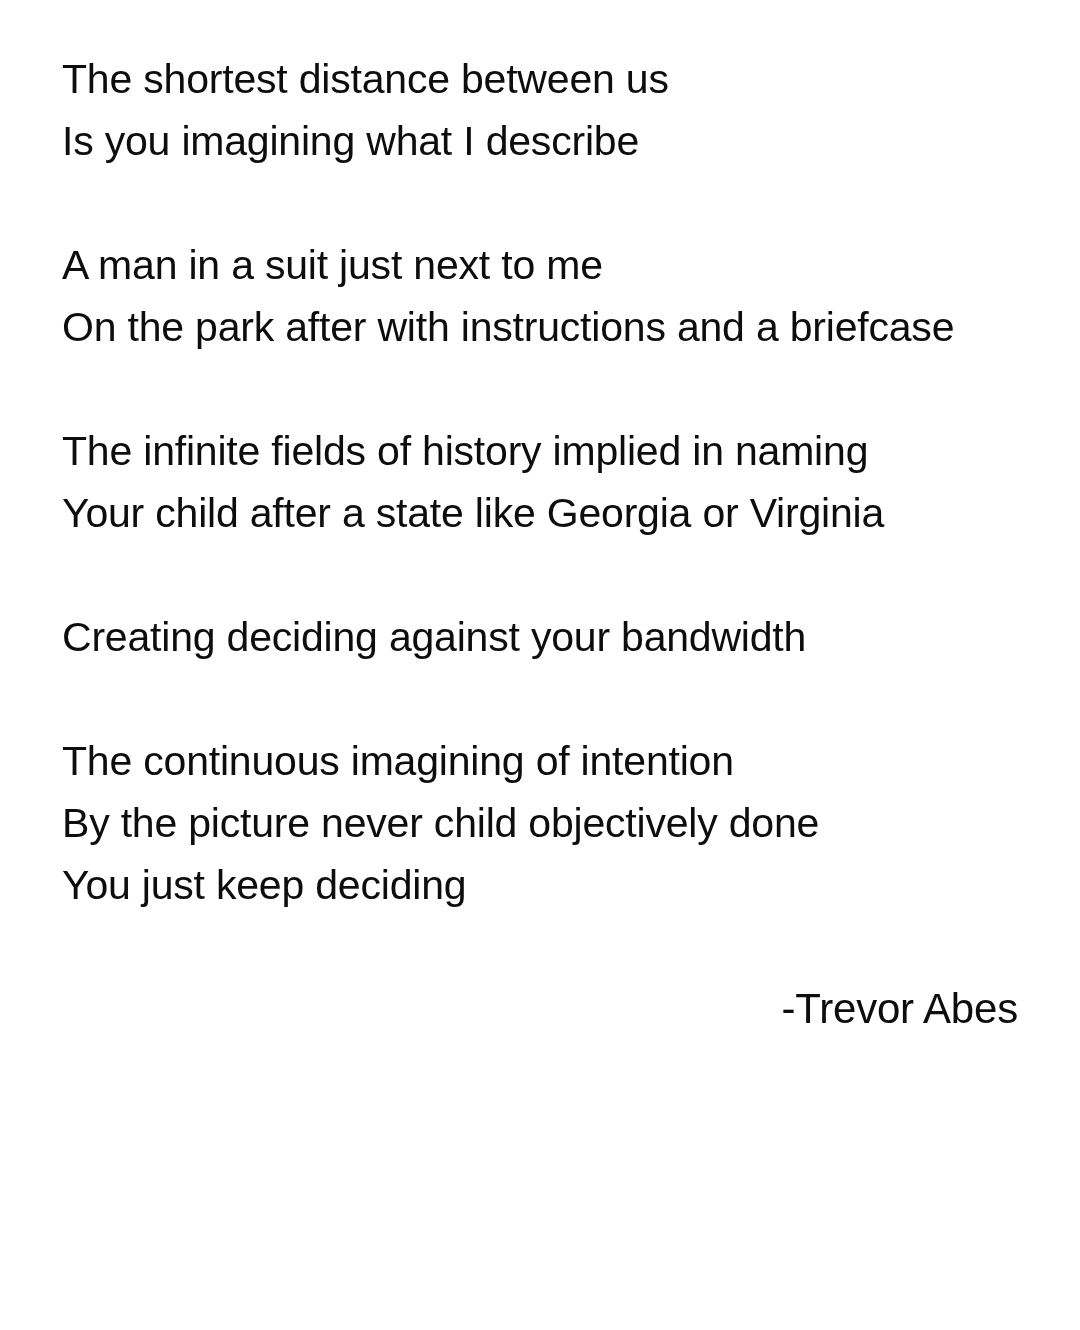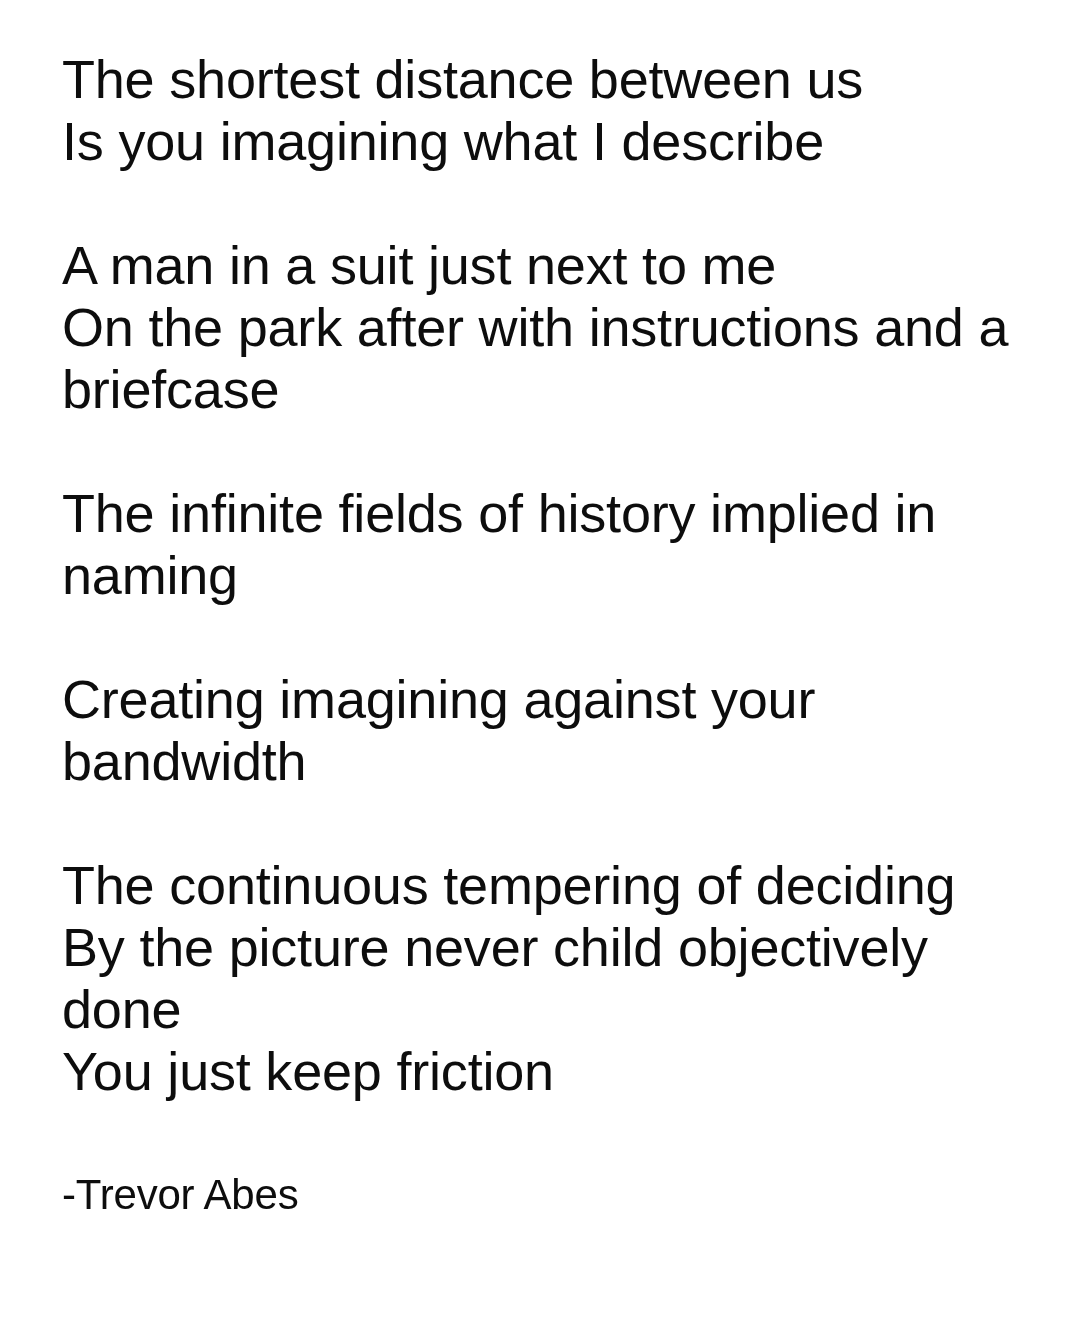--- a/index.html
+++ b/index.html
@@ -18,23 +18,24 @@
     box-sizing: border-box;
     width: 1080px;
     height: 1330px;
     padding: 48px 62px 0 62px;
   }
   .stanza {
     margin: 0 0 62px 0;
   }
   .stanza:last-child {
     margin-bottom: 17px;
+    text-align: right;
   }
   .line {
-    font-size: 54px;
+    font-size: 41px;
     line-height: 62px;
     font-weight: 400;
     letter-spacing: -0.2px;
     white-space: pre-wrap;
     color: #0d0d0d;
   }
   .signature .line {
     font-size: 42px;
     line-height: 62px;
   }
@@ -49,29 +50,30 @@
     <div class="line">Is you imagining what I describe</div>
   </div>
 
   <div class="stanza">
     <div class="line">A man in a suit just next to me</div>
     <div class="line">On the park after with instructions and a briefcase</div>
   </div>
 
   <div class="stanza">
     <div class="line">The infinite fields of history implied in naming</div>
+    <div class="line">Your child after a state like Georgia or Virginia</div>
   </div>
 
   <div class="stanza">
-    <div class="line">Creating imagining against your bandwidth</div>
+    <div class="line">Creating deciding against your bandwidth</div>
   </div>
 
   <div class="stanza">
-    <div class="line">The continuous tempering of deciding</div>
+    <div class="line">The continuous imagining of intention</div>
     <div class="line">By the picture never child objectively done</div>
-    <div class="line">You just keep friction</div>
+    <div class="line">You just keep deciding</div>
   </div>
 
   <div class="stanza signature">
     <div class="line">-Trevor Abes</div>
   </div>
 
 </main>
 
 </body></html>

